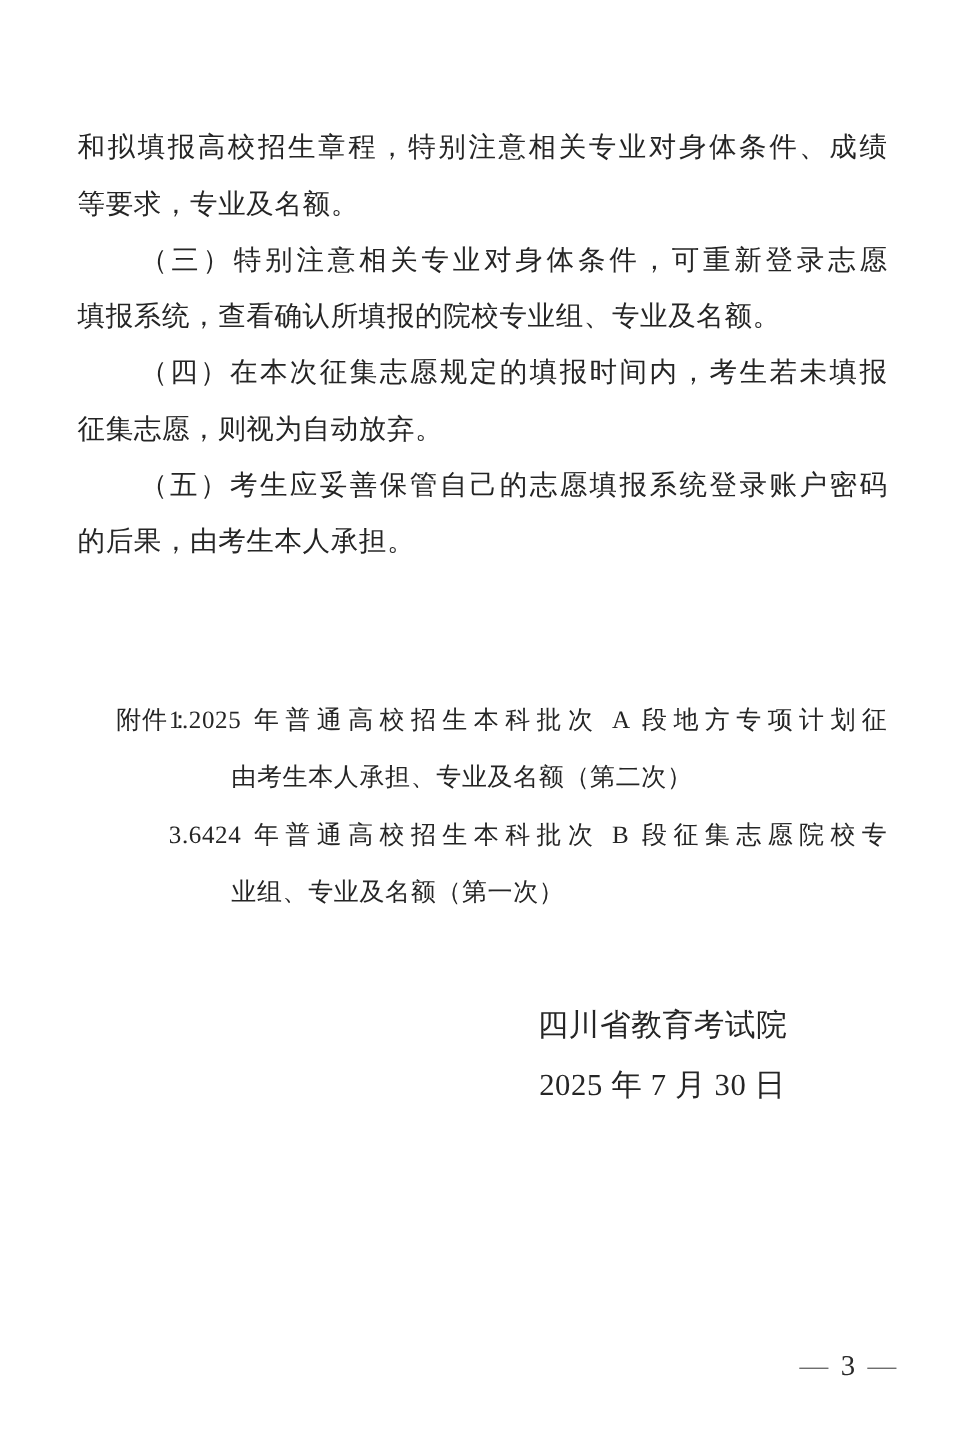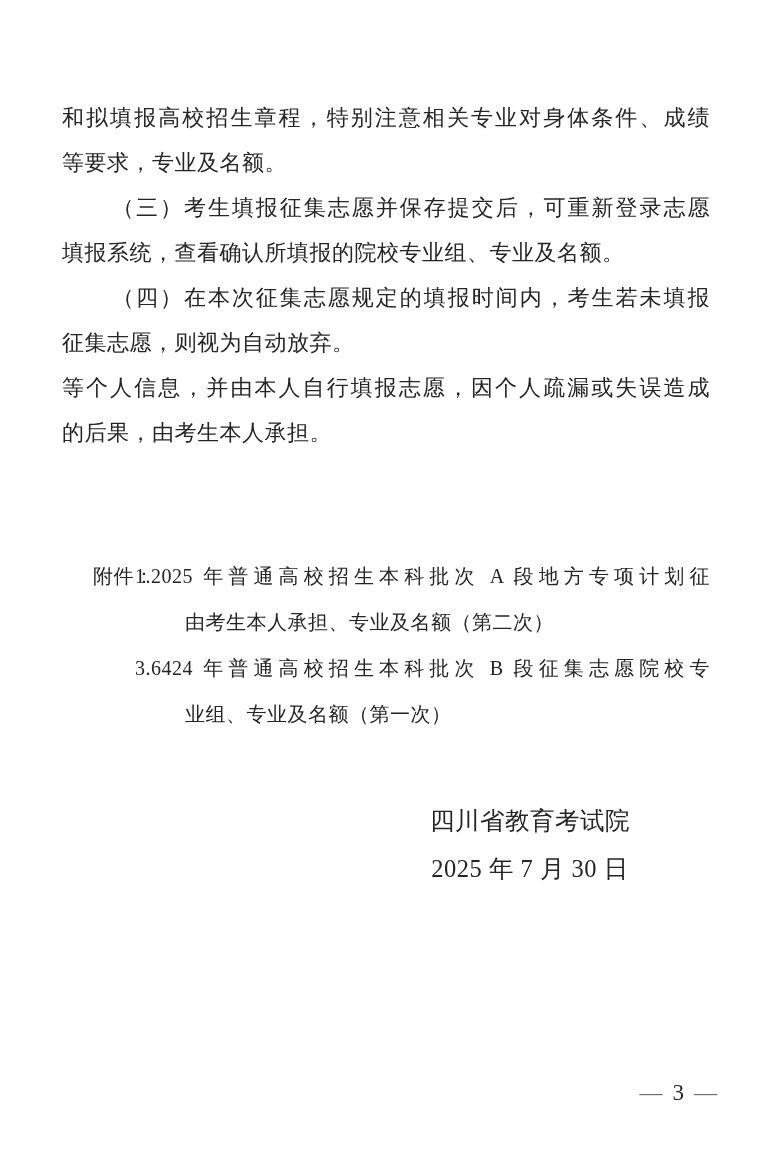--- a/index.html
+++ b/index.html
@@ -100,25 +100,25 @@
   }
 </style>
 </head>
 <body>
 
 <div class="page">
 
   <div class="body-text">
     <div class="line fill">和拟填报高校招生章程，特别注意相关专业对身体条件、成绩</div>
     <div class="line">等要求，专业及名额。</div>
-    <div class="line fill indent">（三）考生填报征集志愿并保存提交后，可重新登录志愿</div>
+    <div class="line fill indent">（三）特别注意相关专业对身体条件，可重新登录志愿</div>
     <div class="line">填报系统，查看确认所填报的院校专业组、专业及名额。</div>
     <div class="line fill indent">（四）在本次征集志愿规定的填报时间内，考生若未填报</div>
     <div class="line">征集志愿，则视为自动放弃。</div>
-    <div class="line fill">等个人信息，并由本人自行填报志愿，因个人疏漏或失误造成</div>
+    <div class="line fill indent">（五）考生应妥善保管自己的志愿填报系统登录账户密码</div>
     <div class="line">的后果，由考生本人承担。</div>
   </div>
 
   <div class="attachment">
     <span class="att-label">附件：</span>
     <div class="att-line fill">1.2025 年普通高校招生本科批次 A 段地方专项计划征</div>
     <div class="att-line cont">由考生本人承担、专业及名额（第二次）</div>
     <div class="att-line fill">3.6424 年普通高校招生本科批次 B 段征集志愿院校专</div>
     <div class="att-line cont">业组、专业及名额（第一次）</div>
   </div>

